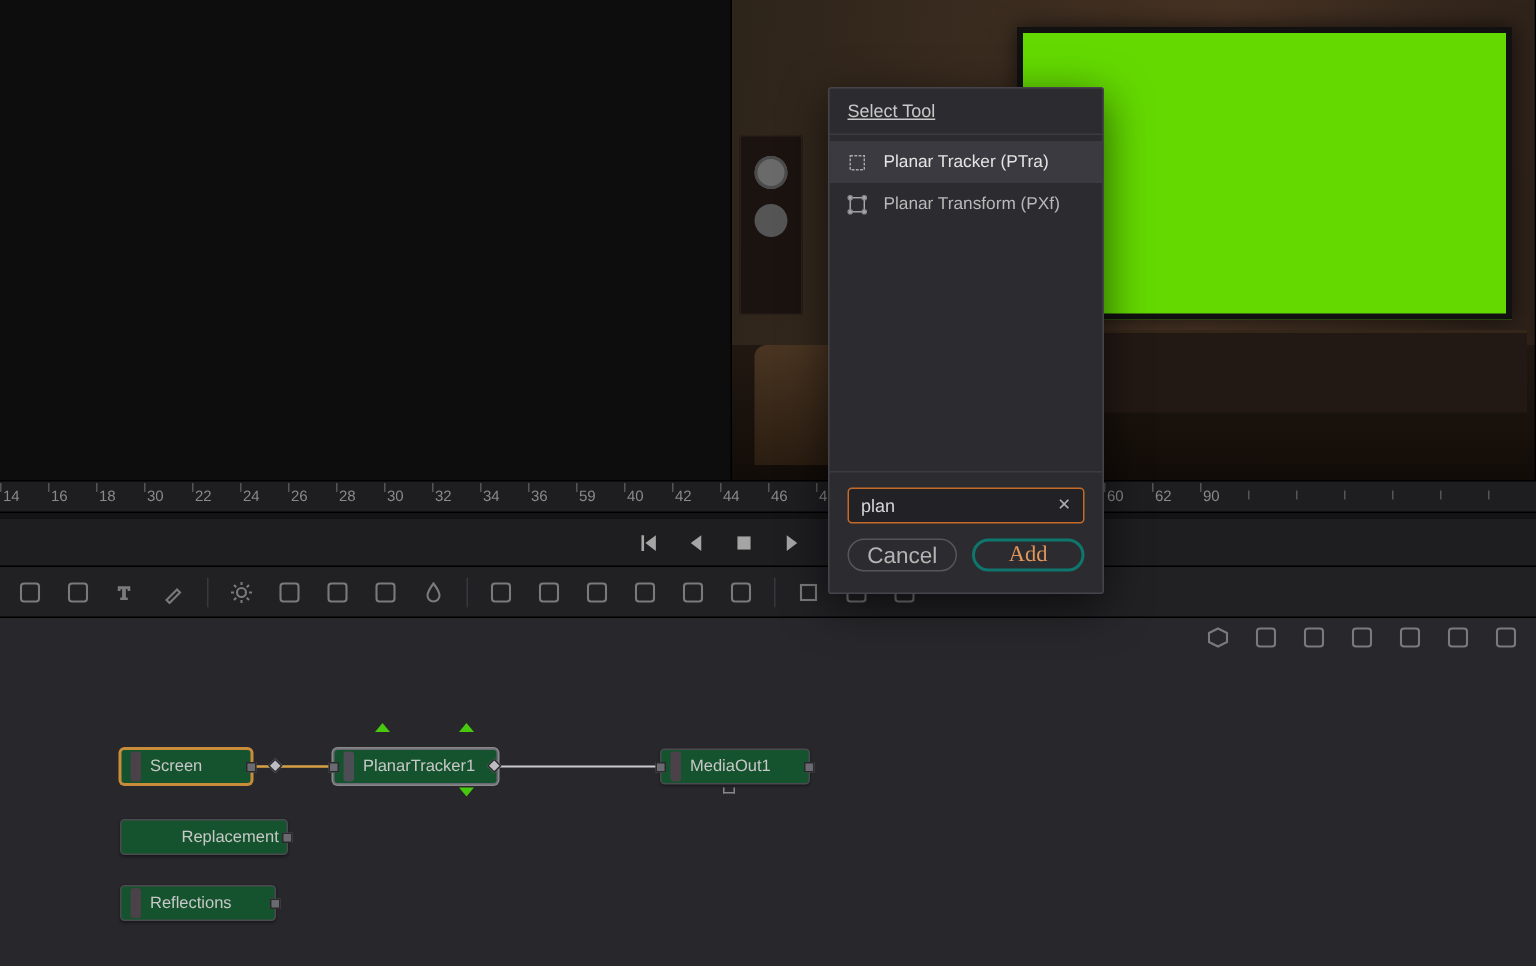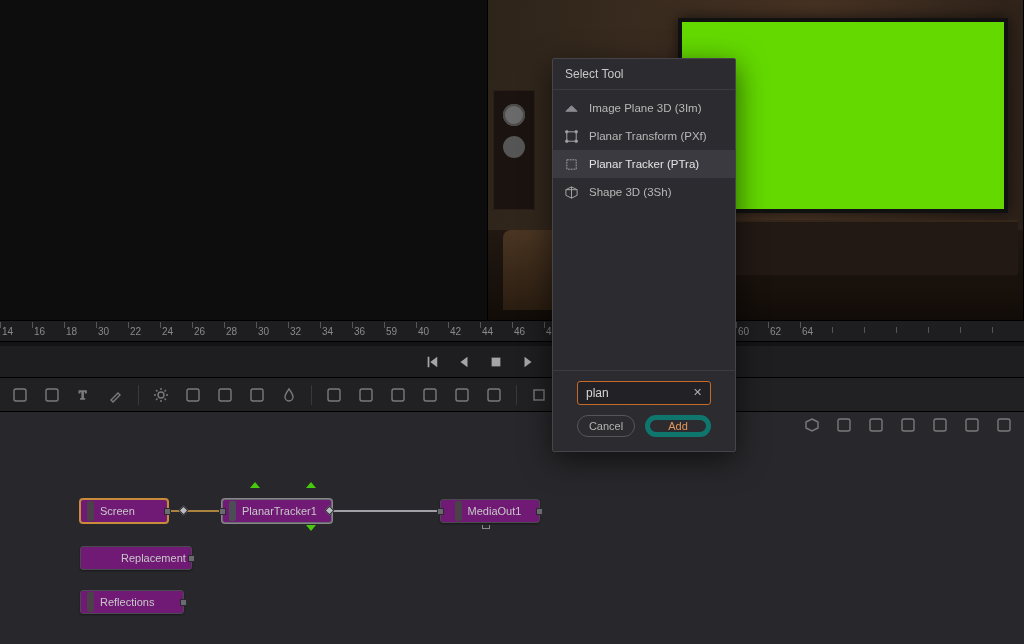--- a/index.html
+++ b/index.html
@@ -41,49 +41,49 @@
 
   
   .toolbar { height:34px; background:#212124; border-bottom:1px solid #000; display:flex; align-items:center; gap:4px; padding:0 6px; }
   .tool { width:28px; height:24px; display:inline-flex; align-items:center; justify-content:center; border-radius:2px; color:#7a7a7a; }
   .tool.sep { width:1px; height:20px; background:#39393c; margin:0 4px; }
   .tool svg { width:16px; height:16px; fill:none; stroke:#7a7a7a; stroke-width:1.4; }
 
   
   .flow { position:relative; height:232px; background:#28282c; overflow:hidden; }
   svg.wires { position:absolute; inset:0; width:100%; height:100%; pointer-events:none; }
-  .node { position:absolute; height:24px; background:#701a75; border:1px solid #4a4a50; border-radius:3px; display:flex; align-items:center; font-size:11px; color:#c8c8c8; padding:0 10px 0 6px; box-shadow: 0 1px 2px rgba(0,0,0,.4); }
+  .node { position:absolute; height:24px; background:#14532d; border:1px solid #4a4a50; border-radius:3px; display:flex; align-items:center; font-size:11px; color:#c8c8c8; padding:0 10px 0 6px; box-shadow: 0 1px 2px rgba(0,0,0,.4); }
   .node .handle { width:7px; height:20px; background:#45454c; border-radius:2px; margin-right:6px; }
   .node.media .handle { background:#4a4248; }
   .node.screen { border-color:#c98c3a; box-shadow: 0 0 0 1px #c98c3a; }
   .mark-tri { position:absolute; width:0; height:0; border-left:5px solid transparent; border-right:5px solid transparent; }
   .mark-tri.top { border-bottom:6px solid #47c90e; }
   .mark-tri.bot { border-top:6px solid #47c90e; }
   .port { position:absolute; width:7px; height:7px; background:#6a6a70; border:1px solid #2a2a2e; }
   .port.out { right:-4px; top:8px; }
   .port.in { left:-4px; top:8px; }
   .port.diamond { transform: rotate(45deg); background:#bcbcc2; }
 
   
   .dialog { position:absolute; left:552px; top:58px; width:184px; background:#2c2c30; border:1px solid #44444a; border-radius:2px; box-shadow: 0 8px 30px rgba(0,0,0,.6); z-index:50; }
-  .dialog .title { padding:8px 12px; font-size:12px; color:#c8c8c8; border-bottom:1px solid #3b3b40; }
+  .dialog .title { padding:8px 12px; font-size:12px; color:#c8c8c8; border-bottom:1px solid #3b3b40;text-decoration:underline; }
   .dlist { padding:4px 0; }
   .ditem { display:flex; align-items:center; gap:10px; padding:6px 10px; font-size:11.5px; color:#b8b8b8; }
   .ditem.sel { background:#3a3a40; color:#e4e4e4; }
   .ditem .ico { width:16px; height:16px; display:inline-flex; align-items:center; justify-content:center; color:#8a8a90; }
   .ditem .ico svg { width:15px; height:15px; fill:#8a8a90; stroke:#8a8a90; }
   .dialog .filler { height:160px; }
-  .dfooter { padding:10px 24px 14px; border-top:1px solid #3b3b40; }
+  .dfooter { padding:10px 12px 14px; border-top:1px solid #3b3b40; }
   .searchbox { width:100%; height:24px; background:#222226; border:1px solid #c46a2a; border-radius:3px; color:#d6d6d6; padding:0 22px 0 8px; font-size:12px; outline:none; }
   .searchwrap { position:relative; }
   .clearx { position:absolute; right:6px; top:4px; width:15px; height:15px; color:#aeaeb2; cursor:pointer; display:flex; align-items:center; justify-content:center; font-size:11px; }
   .dbuttons { display:flex; gap:10px; margin-top:10px; }
-  .dbtn { flex:1; height:22px; border-radius:11px; display:flex; align-items:center; justify-content:center; font-size:11px; cursor:pointer; }
+  .dbtn { flex:1; height:22px; border-radius:11px; display:flex; align-items:center; justify-content:center; font-size:15px; cursor:pointer; }
   .dbtn.cancel { border:1px solid #55555a; color:#b4b4b4; }
-  .dbtn.add { border:5px solid #0f766e; color:#e2965a; }
+  .dbtn.add { border:2px solid #0f766e; color:#e2965a;font-family:Liberation Serif, serif; }
 
   .far-tools { position:absolute; right:6px; top:408px; height:34px; display:flex; align-items:center; gap:4px; z-index:5;}
 </style>
 </head>
 <body>
 
 <div class="viewers">
   <div class="viewer"></div>
   <div class="viewer right">
     <div class="vr-scene">
@@ -116,21 +116,21 @@
     <span class="tick">44</span>
     <span class="tick">46</span>
     <span class="tick">48</span>
     <span class="tick">50</span>
     <span class="tick">52</span>
     <span class="tick">54</span>
     <span class="tick">56</span>
     <span class="tick">58</span>
     <span class="tick">60</span>
     <span class="tick">62</span>
-    <span class="tick">64</span>
+    <span class="tick">90</span>
     <span class="tick"></span>
     <span class="tick"></span>
     <span class="tick"></span>
     <span class="tick"></span>
     <span class="tick"></span>
     <span class="tick"></span>
     <span class="tick"></span>
     <span class="tick"></span>
     <span class="tick"></span>
     <span class="tick"></span>
@@ -323,21 +323,21 @@
   <div class="mark-tri top" style="left:250px; top:70px;"></div>
   <div class="mark-tri top" style="left:306px; top:70px;"></div>
   <div class="node" style="left:222px; top:87px; width:110px; border-color:#6a6a74; box-shadow:0 0 0 1px #888;text-align:center;">
     <span class="handle" style="background:#4d4d55;"></span>
     <span>PlanarTracker1</span>
     <span class="port in"></span>
   </div>
   <span class="port diamond" style="position:absolute; left:326px; top:95px;"></span>
   <div class="mark-tri bot" style="left:306px; top:113px;"></div>
 
-  <div class="node media" style="left:440px; top:87px; width:100px;justify-content:center;">
+  <div class="node media" style="left:440px; top:87px; width:100px;">
     <span class="handle"></span>
     <span>MediaOut1</span>
     <span class="port in"></span>
     <span class="port out"></span>
   </div>
   <div style="position:absolute; left:482px; top:113px; width:8px; height:4px; border:1px solid #888; border-top:none;"></div>
 
   <div class="node media" style="left:80px; top:134px; width:112px;gap:28px;">
     <span class="handle"></span>
     <span>Replacement</span>
@@ -347,56 +347,40 @@
   <div class="node media" style="left:80px; top:178px; width:104px;">
     <span class="handle"></span>
     <span>Reflections</span>
     <span class="port out"></span>
   </div>
 </div>
 
 <div class="dialog">
   <div class="title">Select Tool</div>
   <div class="dlist" id="dlist">
-      <div class="ditem">
+      <div class="ditem sel">
         <span class="ico">
           <svg viewBox="0 0 16 16">
-            <path d="M2 11 L8 5 L14 11 Z" fill="#8a8a90"></path>
+            <rect x="3" y="3" width="10" height="10" fill="none" stroke="#aaa" stroke-dasharray="2 1"></rect>
           </svg>
         </span>
-        <span>Image Plane 3D (3Im)</span>
+        <span>Planar Tracker (PTra)</span>
       </div>
       <div class="ditem">
         <span class="ico">
           <svg viewBox="0 0 16 16">
             <rect x="3" y="3" width="10" height="10" fill="none" stroke="#aaa"></rect>
             <circle cx="3" cy="3" r="1.5" fill="#aaa"></circle>
             <circle cx="13" cy="3" r="1.5" fill="#aaa"></circle>
             <circle cx="3" cy="13" r="1.5" fill="#aaa"></circle>
             <circle cx="13" cy="13" r="1.5" fill="#aaa"></circle>
           </svg>
         </span>
         <span>Planar Transform (PXf)</span>
       </div>
-      <div class="ditem sel">
-        <span class="ico">
-          <svg viewBox="0 0 16 16">
-            <rect x="3" y="3" width="10" height="10" fill="none" stroke="#aaa" stroke-dasharray="2 1"></rect>
-          </svg>
-        </span>
-        <span>Planar Tracker (PTra)</span>
-      </div>
-      <div class="ditem">
-        <span class="ico">
-          <svg viewBox="0 0 16 16">
-            <path d="M8 2 L14 5 L14 11 L8 14 L2 11 L2 5Z M8 2 L8 14 M2 5 L14 5" fill="none" stroke="#aaa"></path>
-          </svg>
-        </span>
-        <span>Shape 3D (3Sh)</span>
-      </div>
     </div>
   <div class="filler"></div>
   <div class="dfooter">
     <div class="searchwrap">
       <input class="searchbox" value="plan" style="">
       <span class="clearx">✕</span>
     </div>
     <div class="dbuttons">
       <div class="dbtn cancel">Cancel</div>
       <div class="dbtn add">Add</div>

